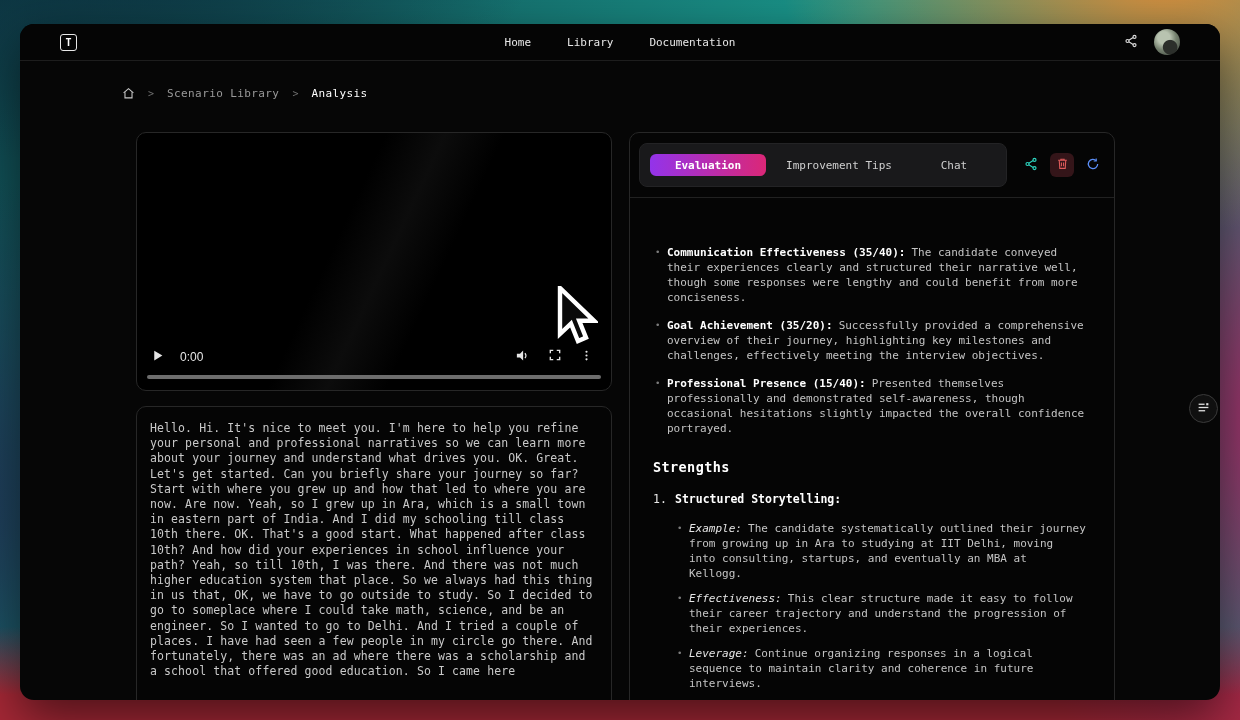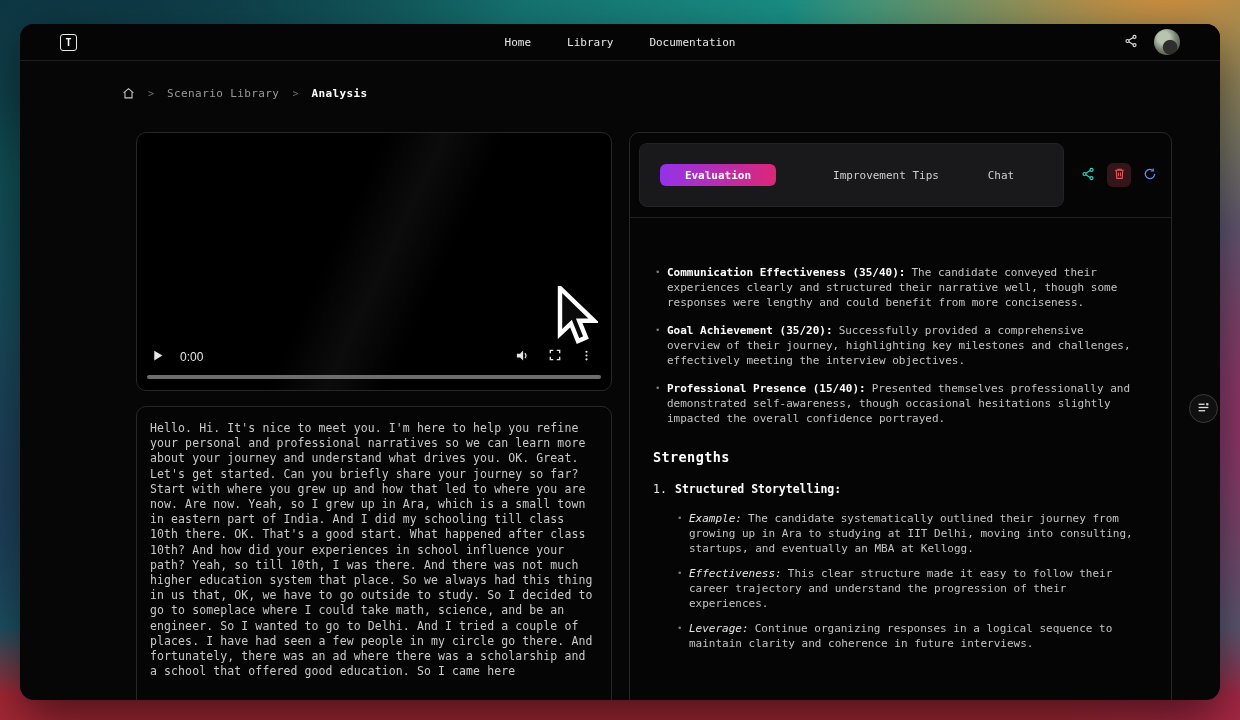--- a/index.html
+++ b/index.html
@@ -49,21 +49,21 @@
       radial-gradient(circle at 38% 34%, #b8c3b0 0 26%, #75816f 52%, #3a403a 100%);
   }
 
   
   .breadcrumb {
     display:flex; align-items:center; gap:13px;
     padding:26px 0 0 102px; font-size:11px; color:#9a9a9a;
   }
   .crumb-sep { color:#6f6f6f; font-size:10px; }
   .crumb-link { cursor:pointer; letter-spacing:.4px; }
-  .crumb-current { color:#ffffff; font-weight:bold; letter-spacing:.4px; }
+  .crumb-current { color:#ffffff; font-weight:normal; letter-spacing:.4px; }
   .home-ic { color:#c9c9c9; display:grid; place-items:center; cursor:pointer; }
 
   
   .content { position:absolute; left:116px; right:108px; top:108px; bottom:-80px; display:flex; gap:17px; }
   .col-left { width:476px; flex:none; display:flex; flex-direction:column; }
   .col-right { flex:1; }
 
   .card { background:#050505; border:1px solid #272727; border-radius:10px; }
 
   
@@ -89,28 +89,28 @@
   .transcript-head { padding:14px 14px 11px 14px; border-bottom:1px solid #212121; }
   .transcript-title { color:#2cb1d1; font-size:11.5px; letter-spacing:.5px; }
   .transcript-body {
     padding:14px 13px; font-size:11.5px; line-height:15.2px; color:#c9c9c9;
     letter-spacing:.1px;
   }
 
   
   .eval-card { height:640px; overflow:hidden; }
   .panel-head { display:flex; align-items:center; padding:10px 9px; border-bottom:1px solid #212121; }
-  .tablist { display:flex; background:#19191b; border-radius:8px; padding:20px; border:1px solid #232325; }
+  .tablist { display:flex; background:#19191b; border-radius:8px; padding:10px; border:1px solid #232325; }
   .tab {
     height:22px; display:flex; align-items:center; justify-content:center;
     font-size:11px; color:#cfcfcf; border:none; background:transparent;
     font-family:inherit; cursor:pointer; border-radius:6px;
   }
   .tab-0 { width:116px; }
-  .tab-1 { width:146px;margin-left:37px; }
+  .tab-1 { width:146px; }
   .tab-2 { width:84px; }
   .tab.active {
     background:linear-gradient(90deg,#9333ea 0%,#db2777 100%);
     color:#fff; font-weight:bold;
   }
   .panel-actions { display:flex; align-items:center; gap:7px; margin-left:12px; }
   .act-btn { width:24px; height:24px; border-radius:6px; border:none; background:transparent; display:grid; place-items:center; cursor:pointer; }
   .act-share { color:#2dd4bf; }
   .act-trash { color:#e05b5b; background:#341519; }
   .act-refresh { color:#5b8ef7; }

